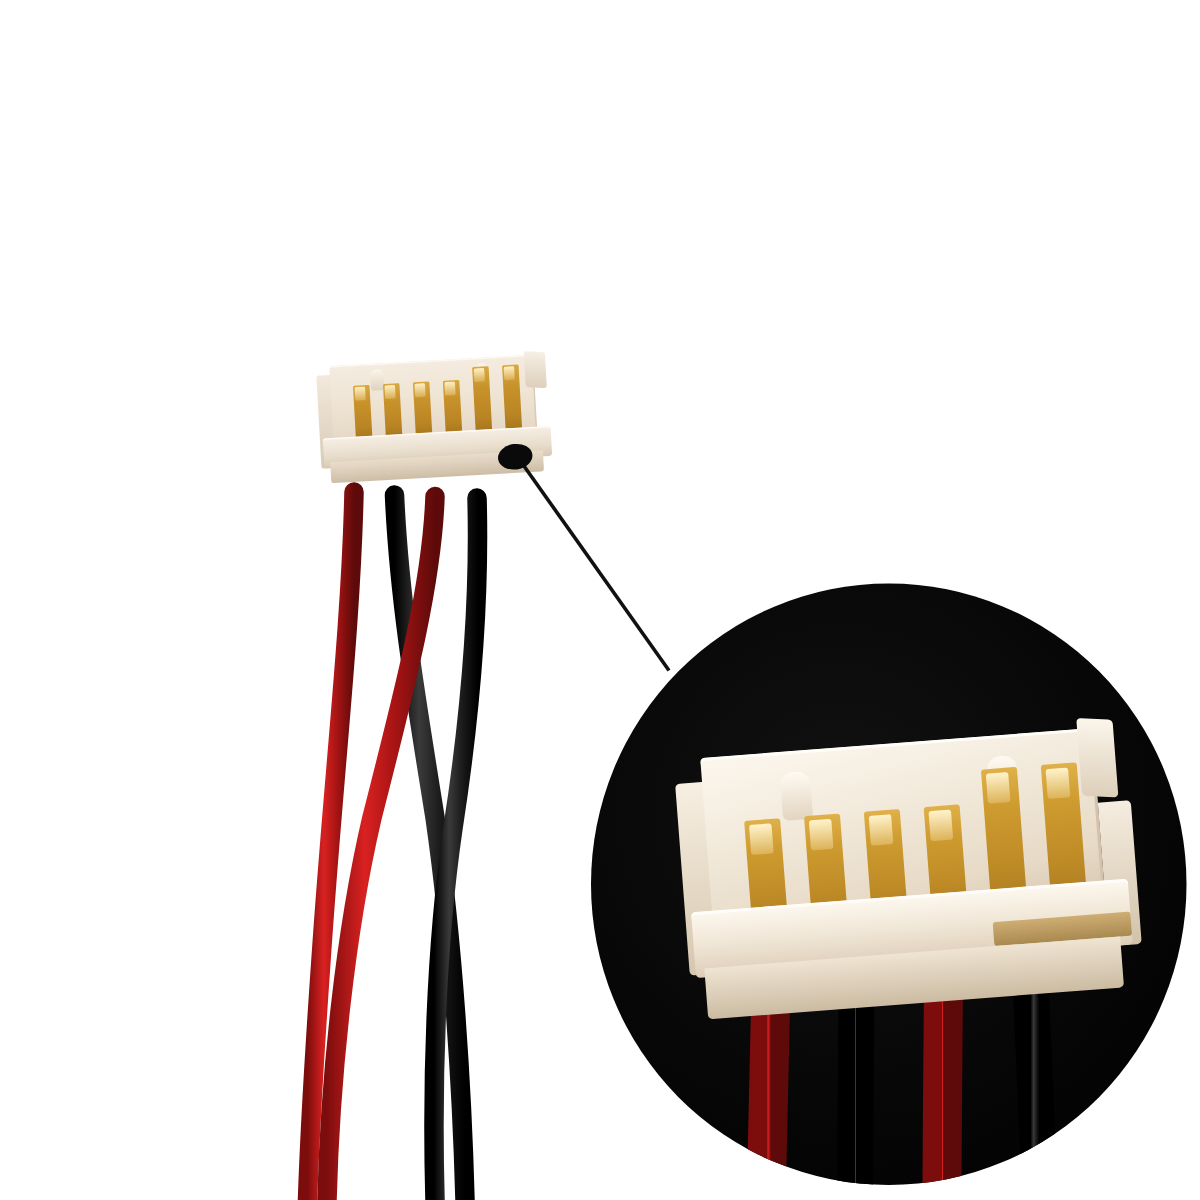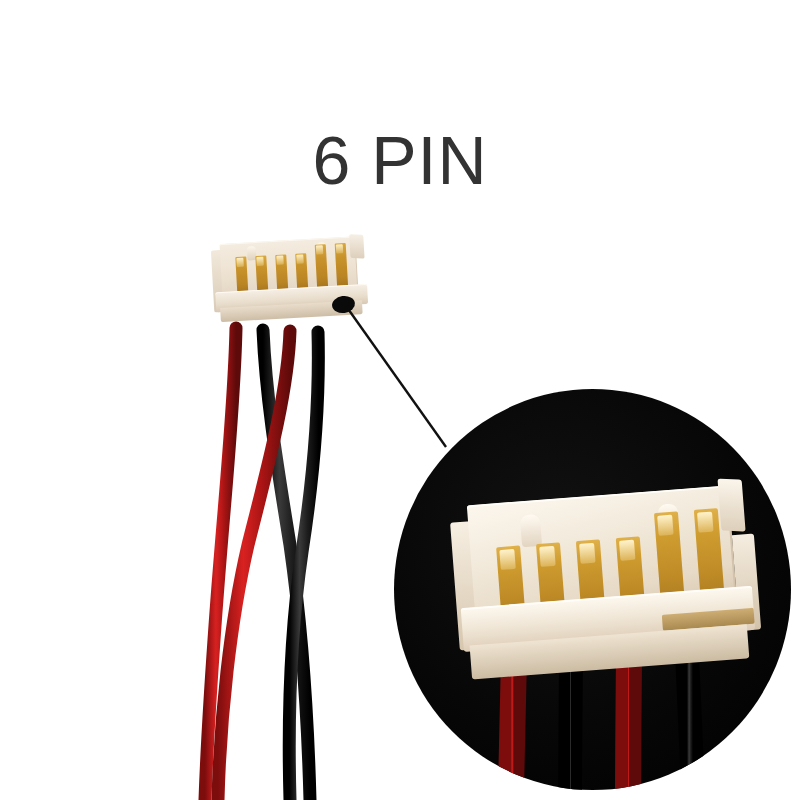--- a/index.html
+++ b/index.html
@@ -252,21 +252,20 @@
     width:397px; height:411px;
     pointer-events:none;
     overflow:visible;
   }
 </style>
 </head>
 <body>
 
 <div id="stage">
 
-  <div id="title">6 PIN</div>
 
   <div id="main-connector">
     <div id="main-left-ear"></div>
     <div id="main-body-top"></div>
 
     <div class="main-boss" style="left:36px;"></div>
     <div class="main-boss" style="left:106px;"></div>
 
     <div class="main-pin" style="left:24px;"></div>
     <div class="main-pin" style="left:44px;"></div>

